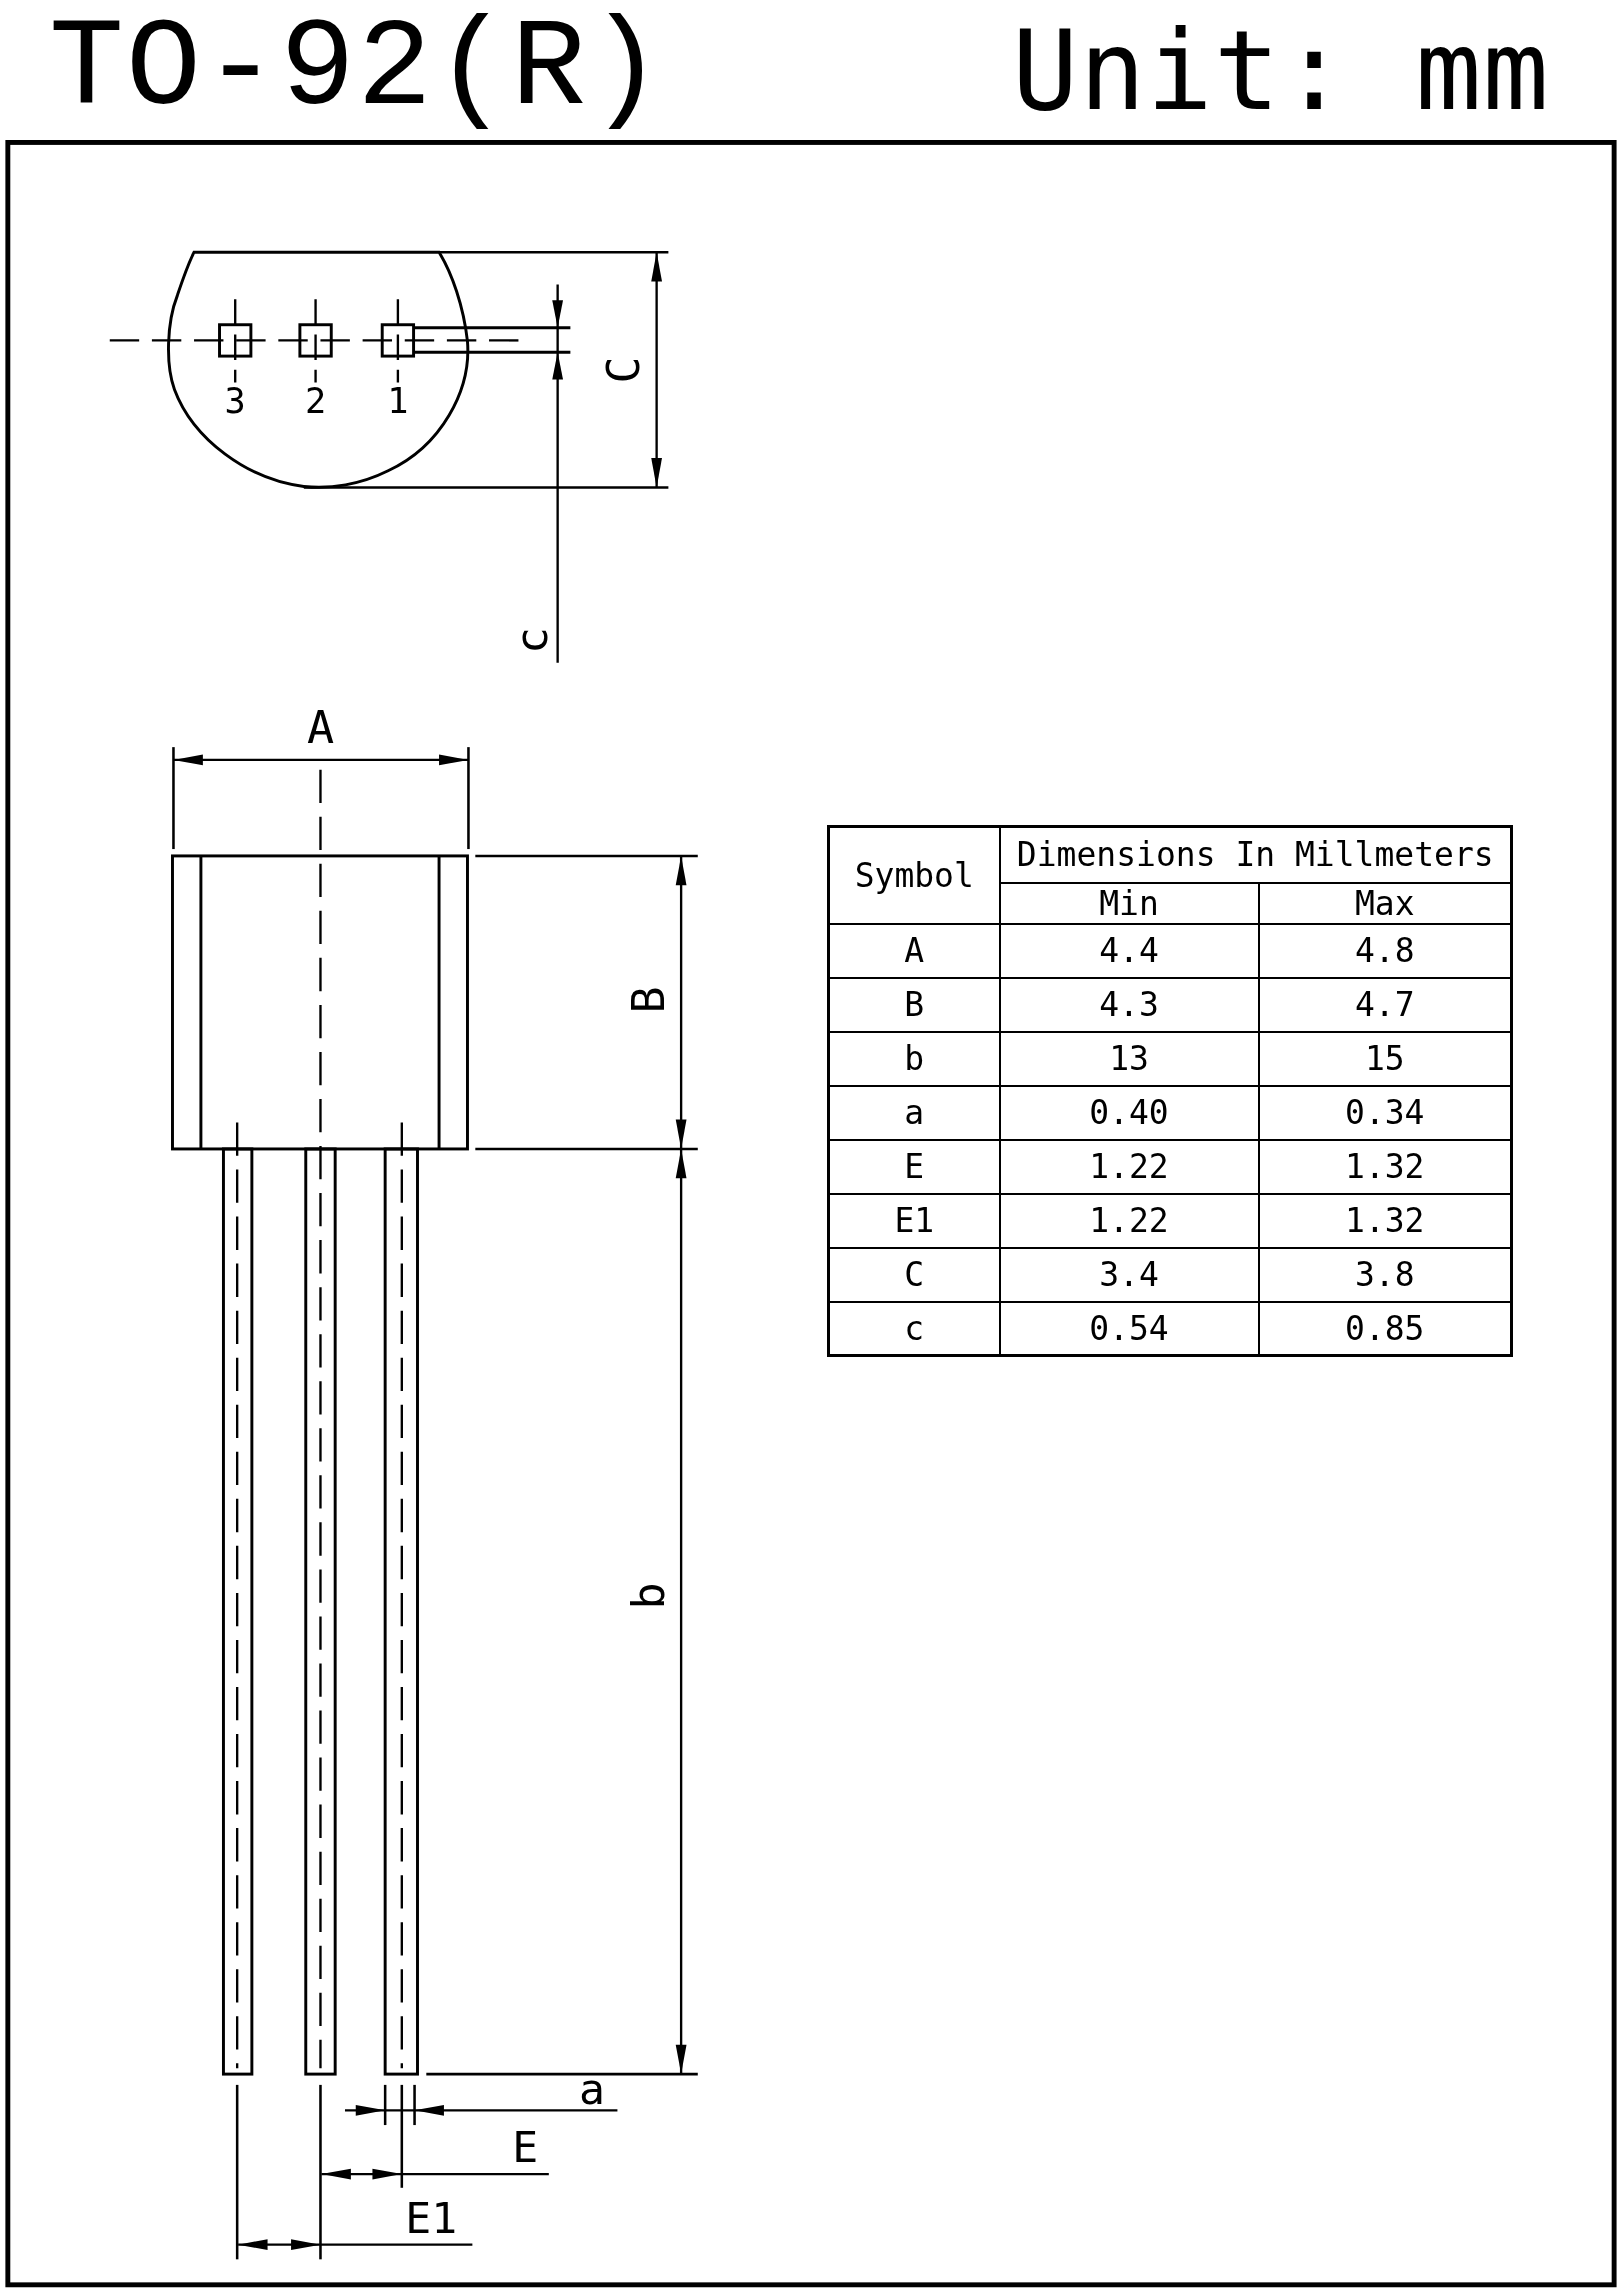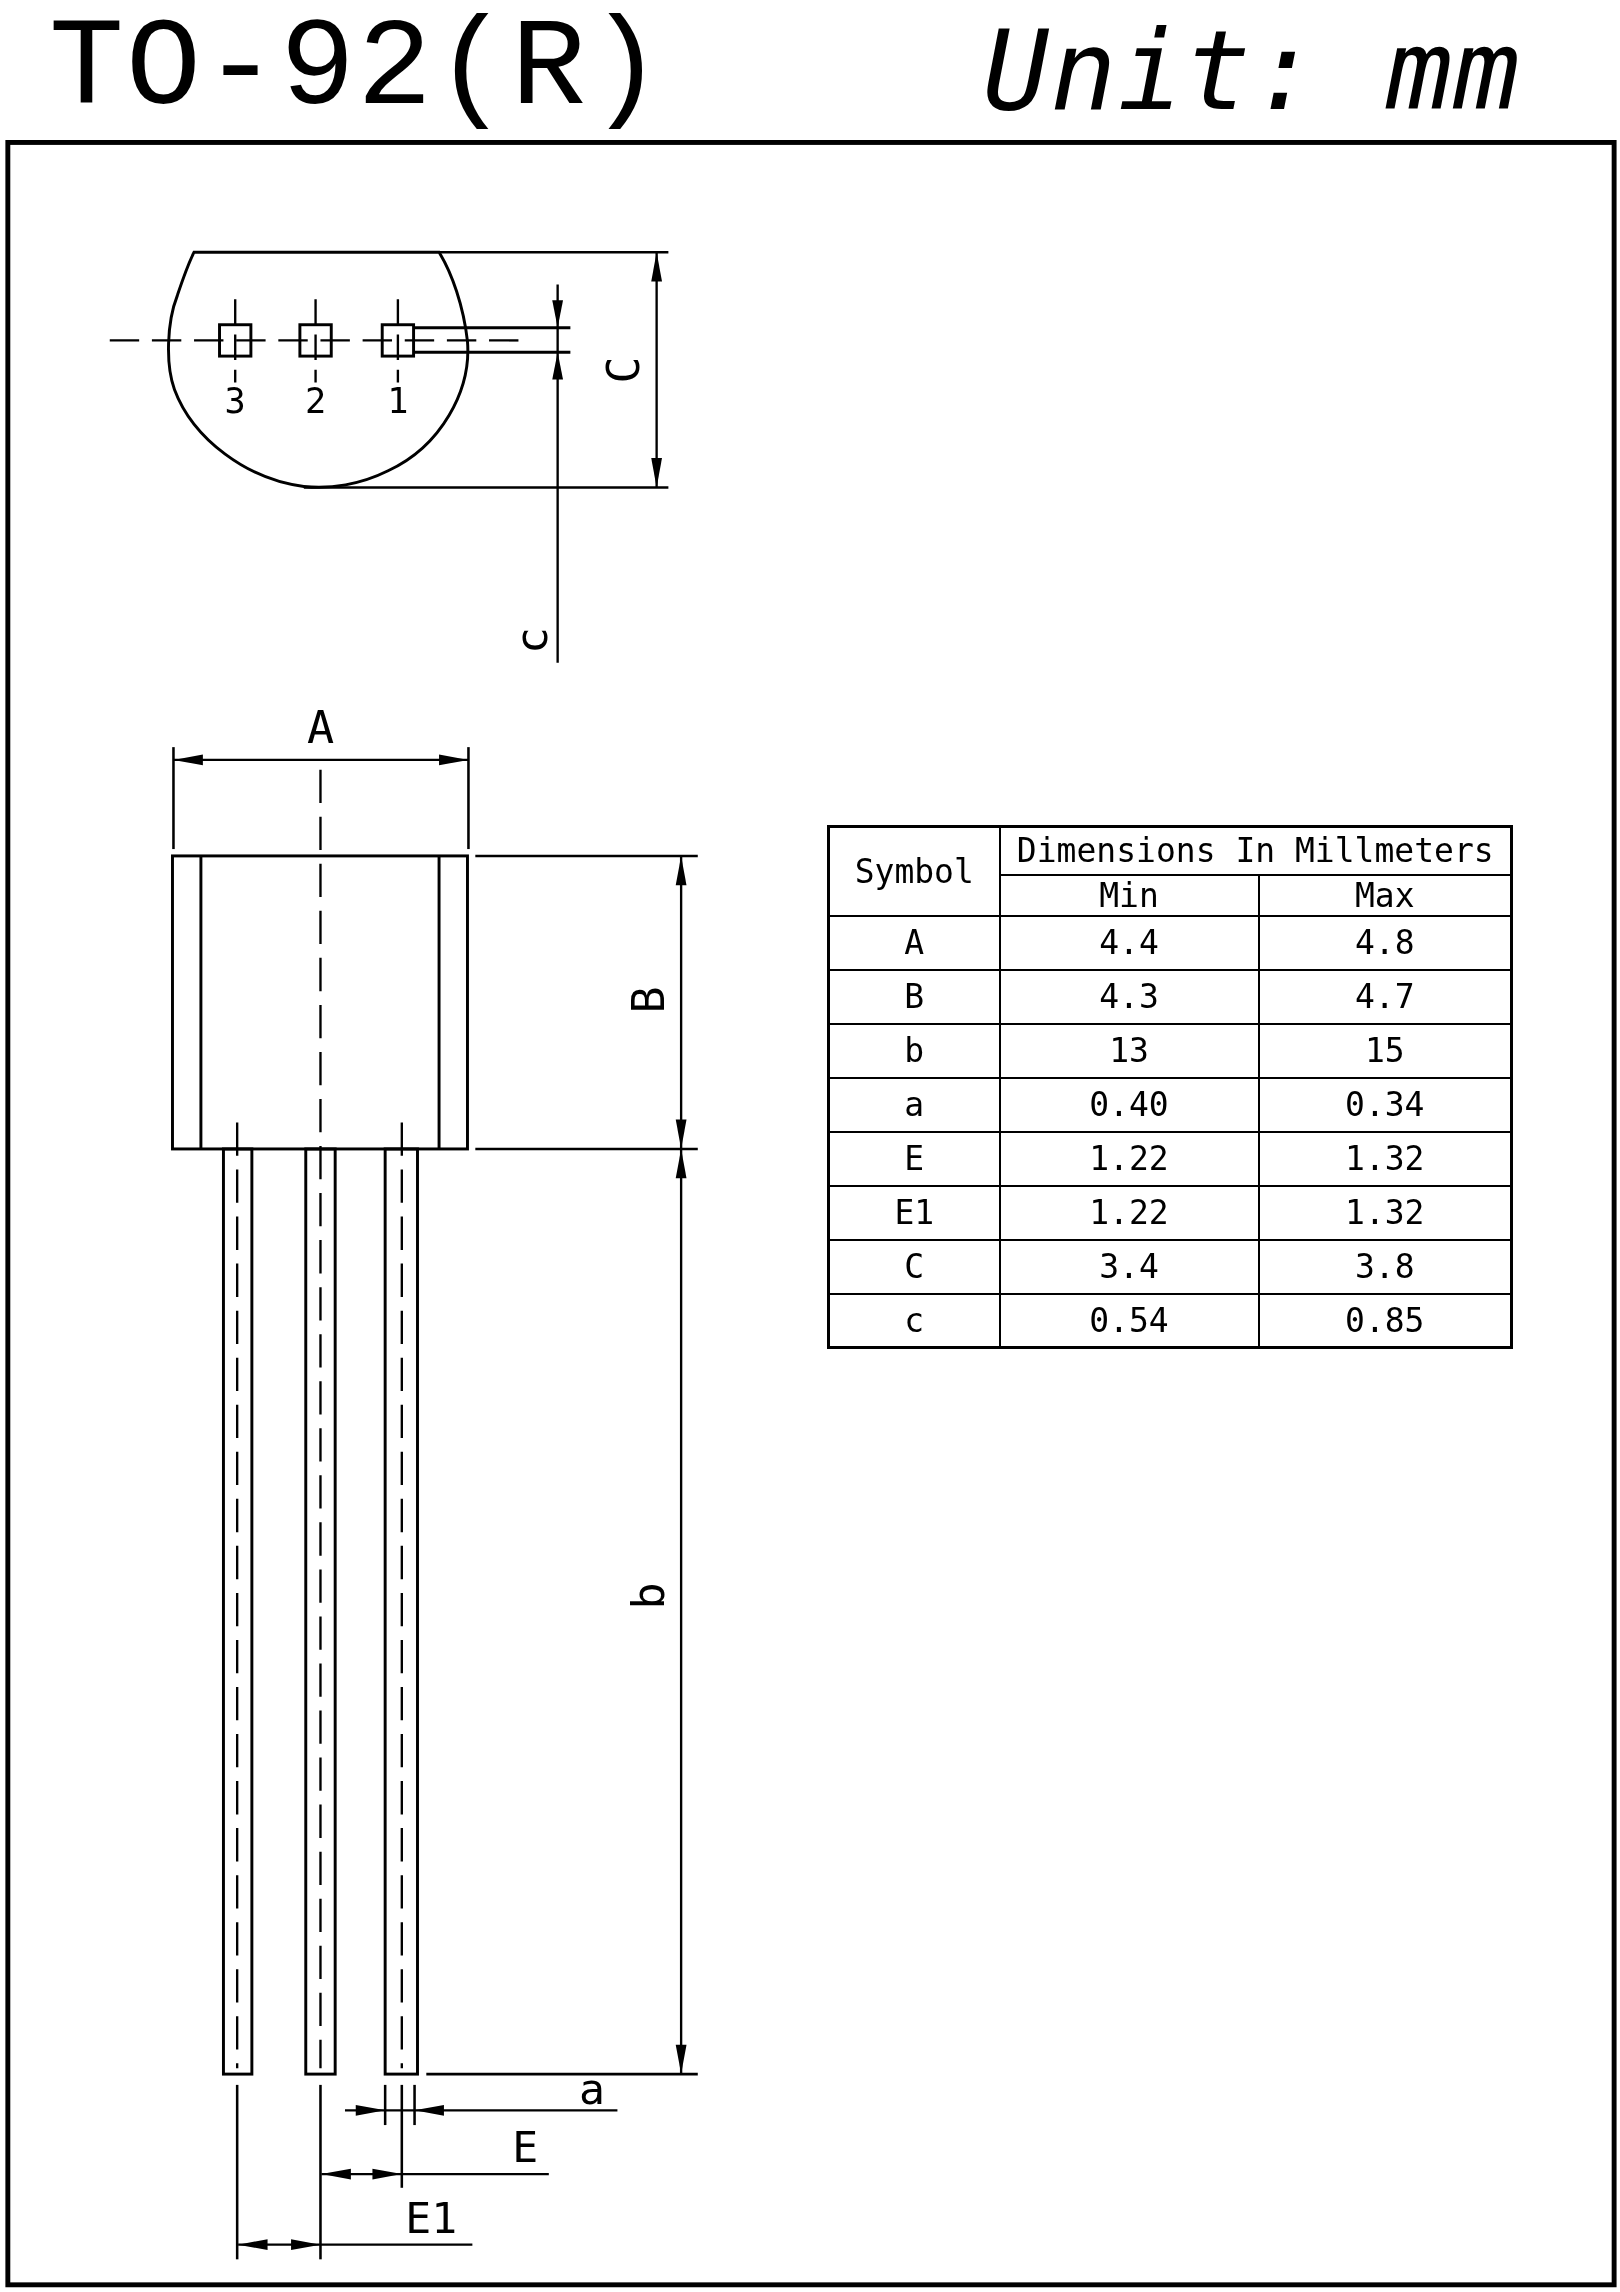--- a/index.html
+++ b/index.html
@@ -1,28 +1,28 @@
 <!DOCTYPE html>
 <html><head>
 <meta charset="utf-8">
 <style>
   html,body{margin:0;padding:0;background:#ffffff;}
   body{width:1620px;height:2293px;position:relative;font-family:"DejaVu Sans Mono",monospace;color:#000;}
   .abs{position:absolute;}
   #sheet-title{left:49px;top:7.8px;font-size:125px;line-height:1.0;letter-spacing:2px;white-space:pre;font-family:Liberation Mono, monospace;}
-  #unit-label{left:983px;top:15.7px;font-size:110px;line-height:1.0;letter-spacing:1px;white-space:pre;font-style:italic;}
+  #unit-label{left:1012px;top:15.7px;font-size:110px;line-height:1.0;letter-spacing:1px;white-space:pre;}
   #drawing-svg{left:0;top:0;width:1620px;height:2293px;}
   
   #dim-table-wrap{left:827px;top:825px;}
   table.dim{border-collapse:collapse;table-layout:fixed;width:682px;}
   table.dim td,table.dim th{border:2.9px solid #000;padding:0;text-align:center;vertical-align:middle;
       font-family:"DejaVu Sans Mono",monospace;font-weight:normal;font-size:33px;color:#000;background:#fff;}
   table.dim{border:3.9px solid #000;}
   col.c-sym{width:171px;}  col.c-min{width:259px;}  col.c-max{width:253px;}
-  tr.hdr1{height:48px;} tr.hdr2{height:36px;} tr.datarow{height:54px;}
+  tr.hdr1{height:56px;} tr.hdr2{height:36px;} tr.datarow{height:54px;}
   th.symbol-hdr{font-size:37px;}
   svg text{font-family:"DejaVu Sans Mono",monospace;fill:#000;}
 </style>
 </head>
 <body>
 
 <div class="abs" id="sheet-title">TO-92(R)</div>
 <div class="abs" id="unit-label">Unit: mm</div>
 
 <svg class="abs" id="drawing-svg" viewBox="0 0 1653 2339" xmlns="http://www.w3.org/2000/svg">

